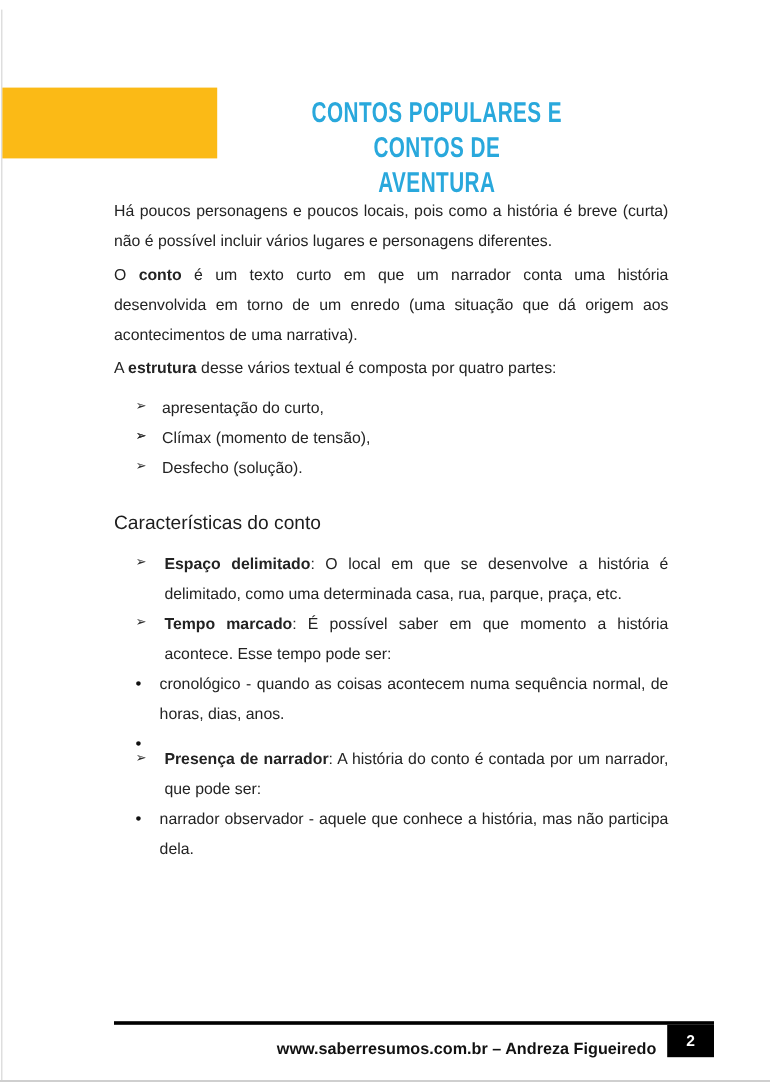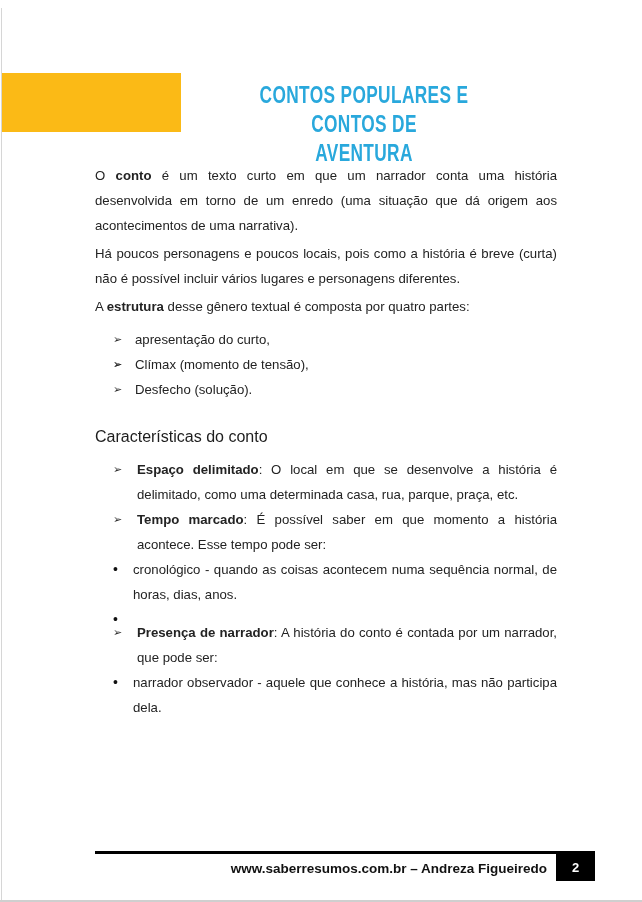--- a/index.html
+++ b/index.html
@@ -32,42 +32,42 @@
 
   .section-heading{margin:22px 0 8px 0;font-size:16px;font-weight:normal;line-height:25px;color:#1d1d1d;}
 
   .char-list{margin:0;padding:0;}
   .char-item{position:relative;padding-left:42px;text-align:justify;}
   .char-item.dot{padding-left:38px;}
   .char-item.gap{margin-top:13px;}
 
   .footer{position:absolute;left:95px;top:851px;width:500px;}
   .footer-rule{height:3px;background:#000000;}
-  .footer-row{display:flex;justify-content:flex-end;align-items:flex-start;}
+  .footer-row{display:flex;justify-content:flex-end;align-items:flex-end;}
   .site-credit{font-weight:bold;font-size:13.5px;color:#111;padding-top:7px;margin-right:9px;white-space:nowrap;}
   .page-box{width:39px;height:27px;background:#000000;color:#ffffff;display:flex;align-items:center;justify-content:center;font-weight:bold;font-size:13px;}
 </style>
 </head>
 <body>
 
 <div class="page">
   <div class="edge-left"></div>
   <div class="edge-bottom"></div>
 
   <div class="accent-bar"></div>
 
   <div class="title-wrap">
     <div>CONTOS POPULARES E CONTOS DE</div>
     <div>AVENTURA</div>
   </div>
 
   <div class="content">
+    <p class="para"><span>Há poucos personagens e poucos locais, pois como a história é breve (curta) não é possível incluir vários lugares e personagens diferentes.</span></p>
     <p class="para"><span>O </span><span class="seg-bold">conto</span><span> é um texto curto em que um narrador conta uma história desenvolvida em torno de um enredo (uma situação que dá origem aos acontecimentos de uma narrativa).</span></p>
-    <p class="para"><span>Há poucos personagens e poucos locais, pois como a história é breve (curta) não é possível incluir vários lugares e personagens diferentes.</span></p>
-    <p class="para"><span>A </span><span class="seg-bold">estrutura</span><span> desse gênero textual é composta por quatro partes:</span></p>
+    <p class="para"><span>A </span><span class="seg-bold">estrutura</span><span> desse vários textual é composta por quatro partes:</span></p>
 
     <ul class="struct-list">
         <li><span class="bullet-arrow">➢</span><span>apresentação do curto,</span></li>
         <li><span class="bullet-arrow">➢</span></li>
         <li><span class="bullet-arrow">➢</span><span>Clímax (momento de tensão),</span></li>
         <li><span class="bullet-arrow">➢</span><span>Desfecho (solução).</span></li>
       </ul>
 
     <h2 class="section-heading">Características do conto</h2>
 

